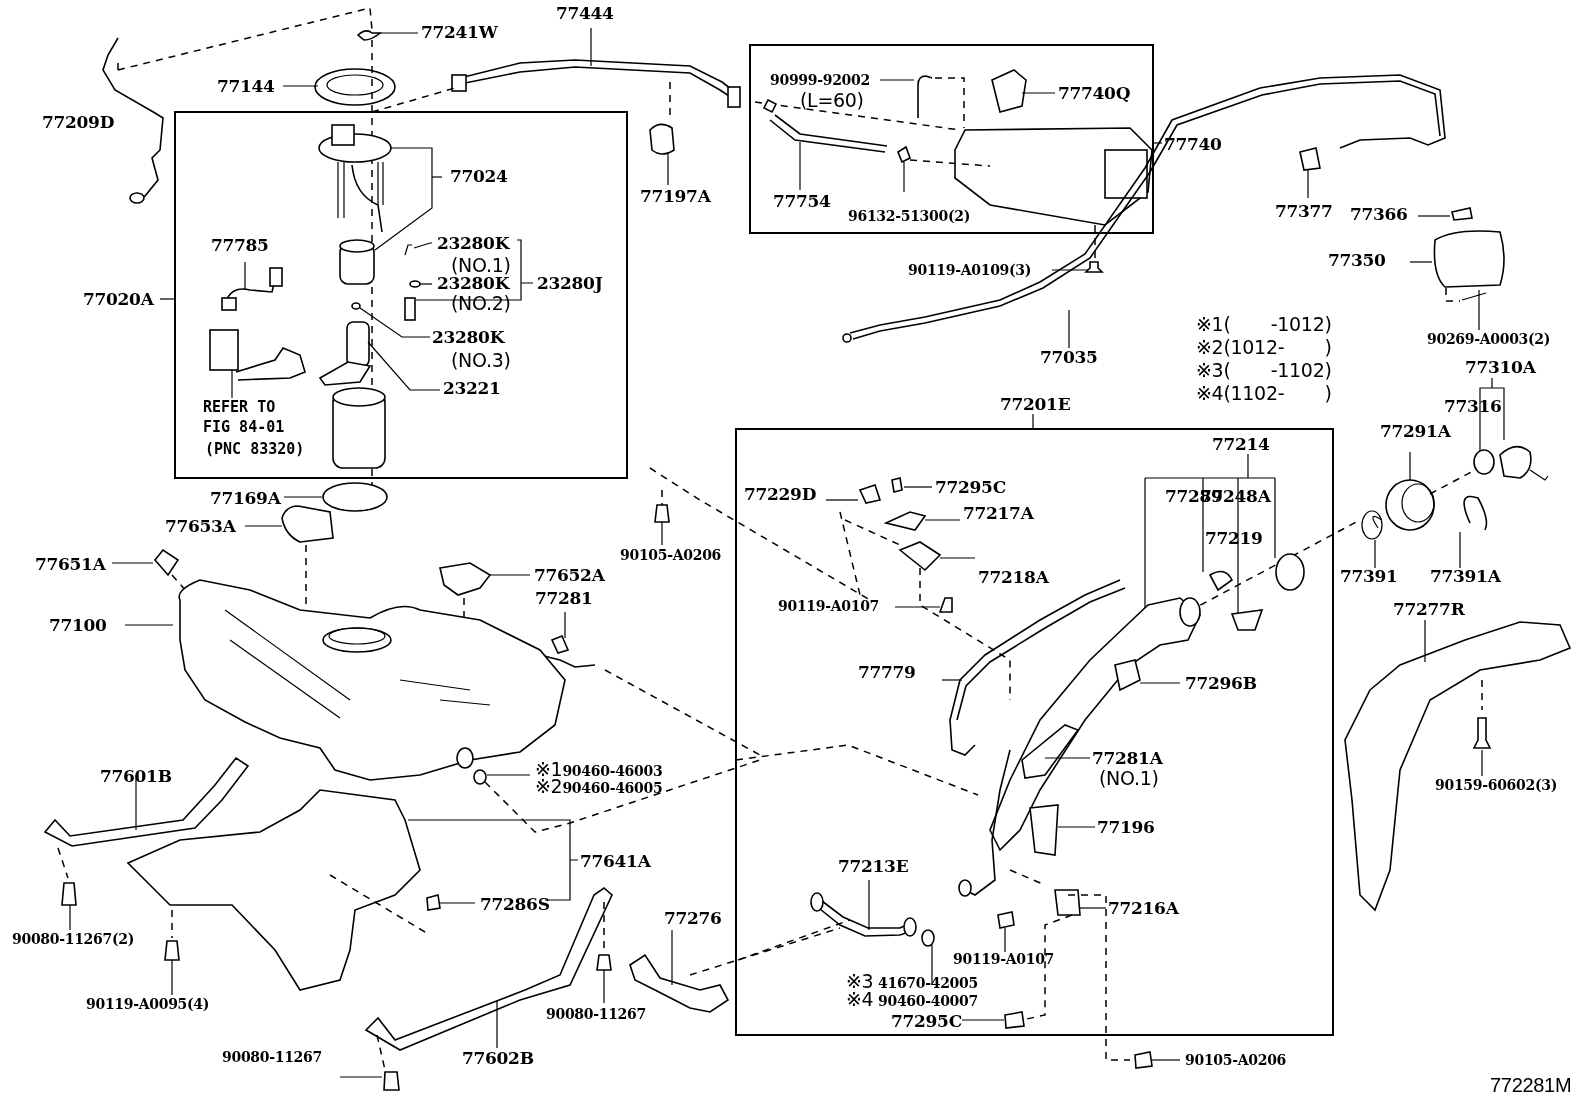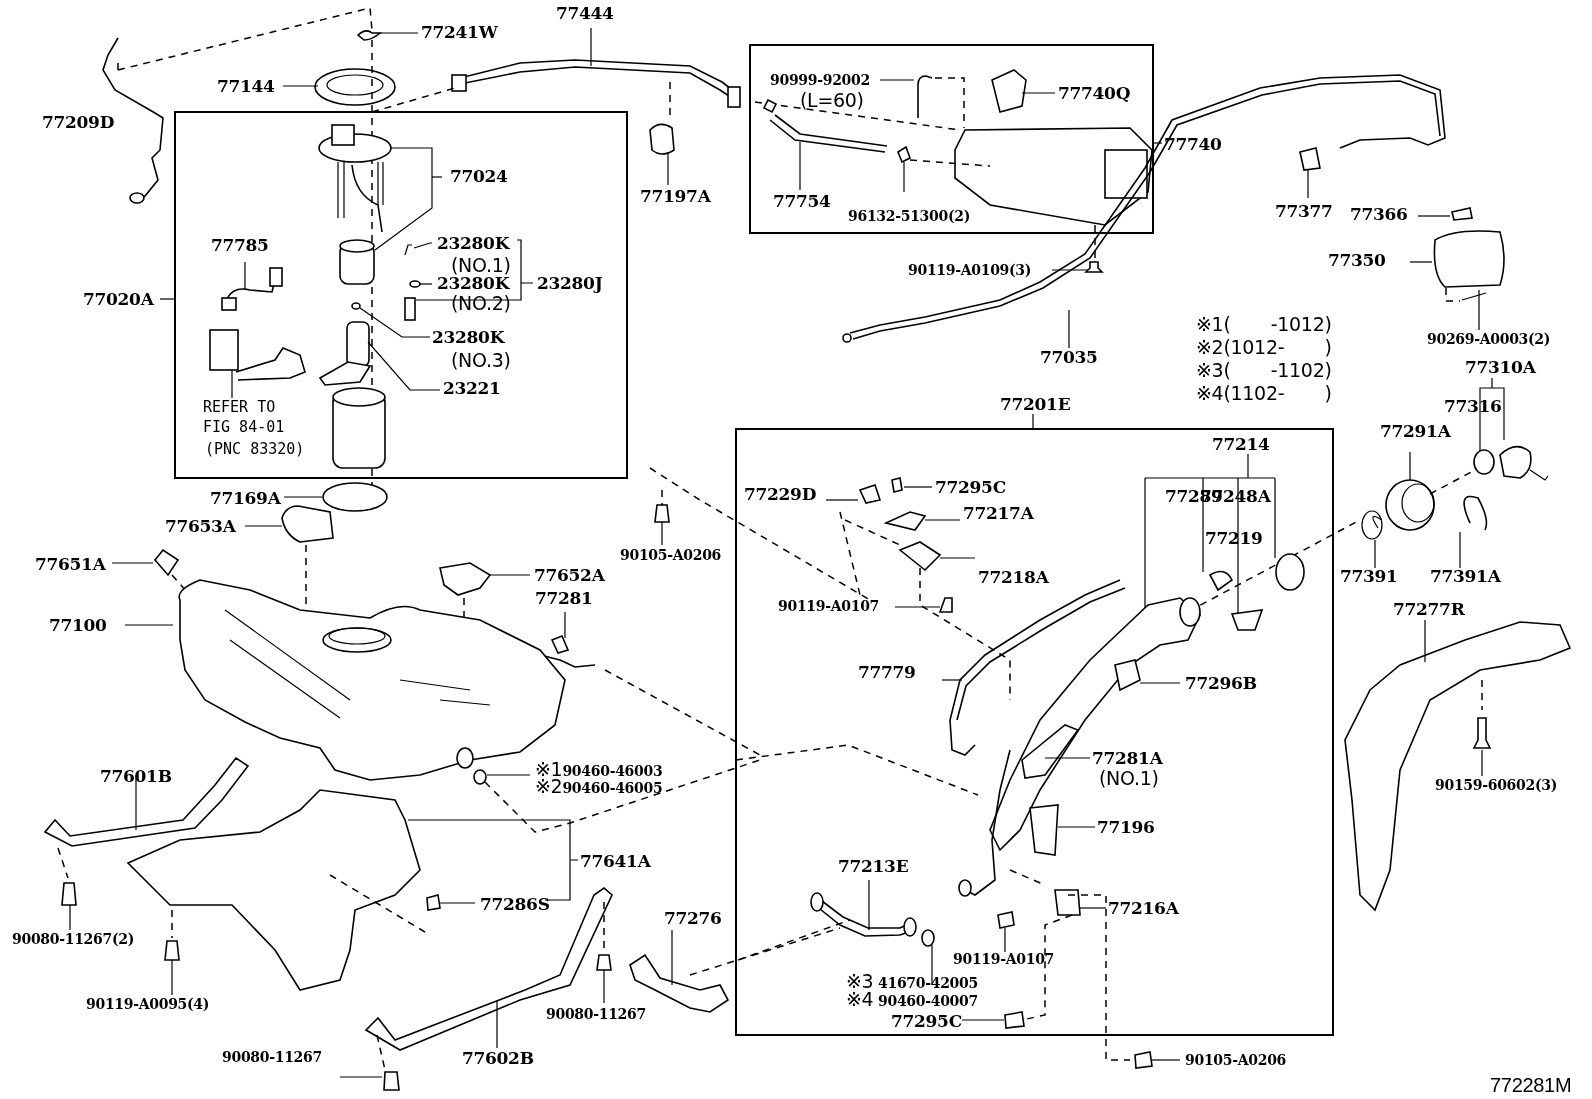--- a/index.html
+++ b/index.html
@@ -1,21 +1,21 @@
 <!DOCTYPE html>
 <html><head>
 <meta charset="utf-8">
 <style>
   html, body { margin:0; padding:0; background:#ffffff; }
   body { width:1592px; height:1099px; position:relative; overflow:hidden; font-family:"DejaVu Serif", serif; }
   #canvas { position:absolute; left:0; top:0; width:1592px; height:1099px; }
   .lbl { position:absolute; font-family:"DejaVu Serif", serif; font-weight:bold; font-size:17px; color:#000; white-space:nowrap; line-height:1; letter-spacing:-0.3px; }
   .sm { font-size:14px; font-weight:bold; }
   .note { font-family:"DejaVu Sans", sans-serif; font-weight:normal; font-size:19px; }
-  .ref { font-family:"DejaVu Sans Mono", monospace; font-size:15px; font-weight:normal; letter-spacing:0; }
+  .ref { font-family:"DejaVu Sans Mono", monospace; font-size:15px; font-weight:bold; letter-spacing:0; }
   .plain { font-family:"Liberation Sans", sans-serif; font-weight:normal; font-size:20px; }
   svg .ln { stroke:#000; stroke-width:1.6; fill:none; }
   svg .thin { stroke:#000; stroke-width:1.2; fill:none; }
   svg .dash { stroke:#000; stroke-width:1.5; fill:none; stroke-dasharray:7 6; }
   svg .box { stroke:#000; stroke-width:2; fill:none; }
   svg .part { stroke:#000; stroke-width:1.6; fill:#fff; }
 </style>
 </head>
 <body>
 

